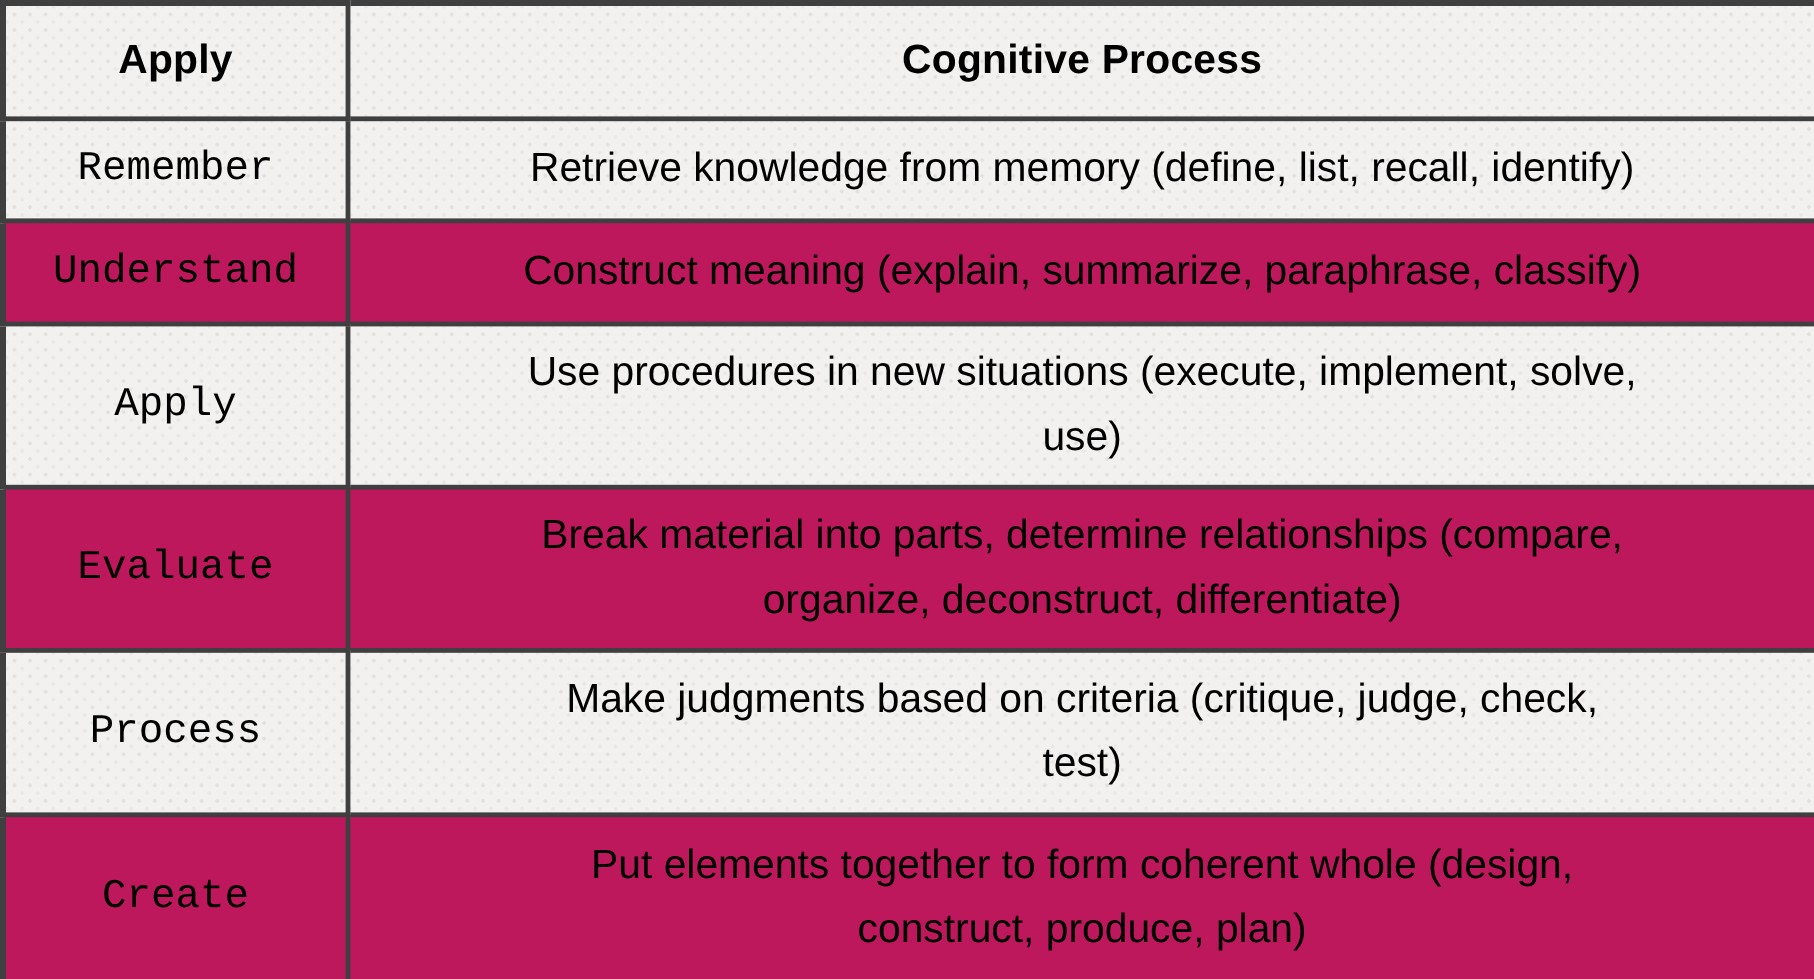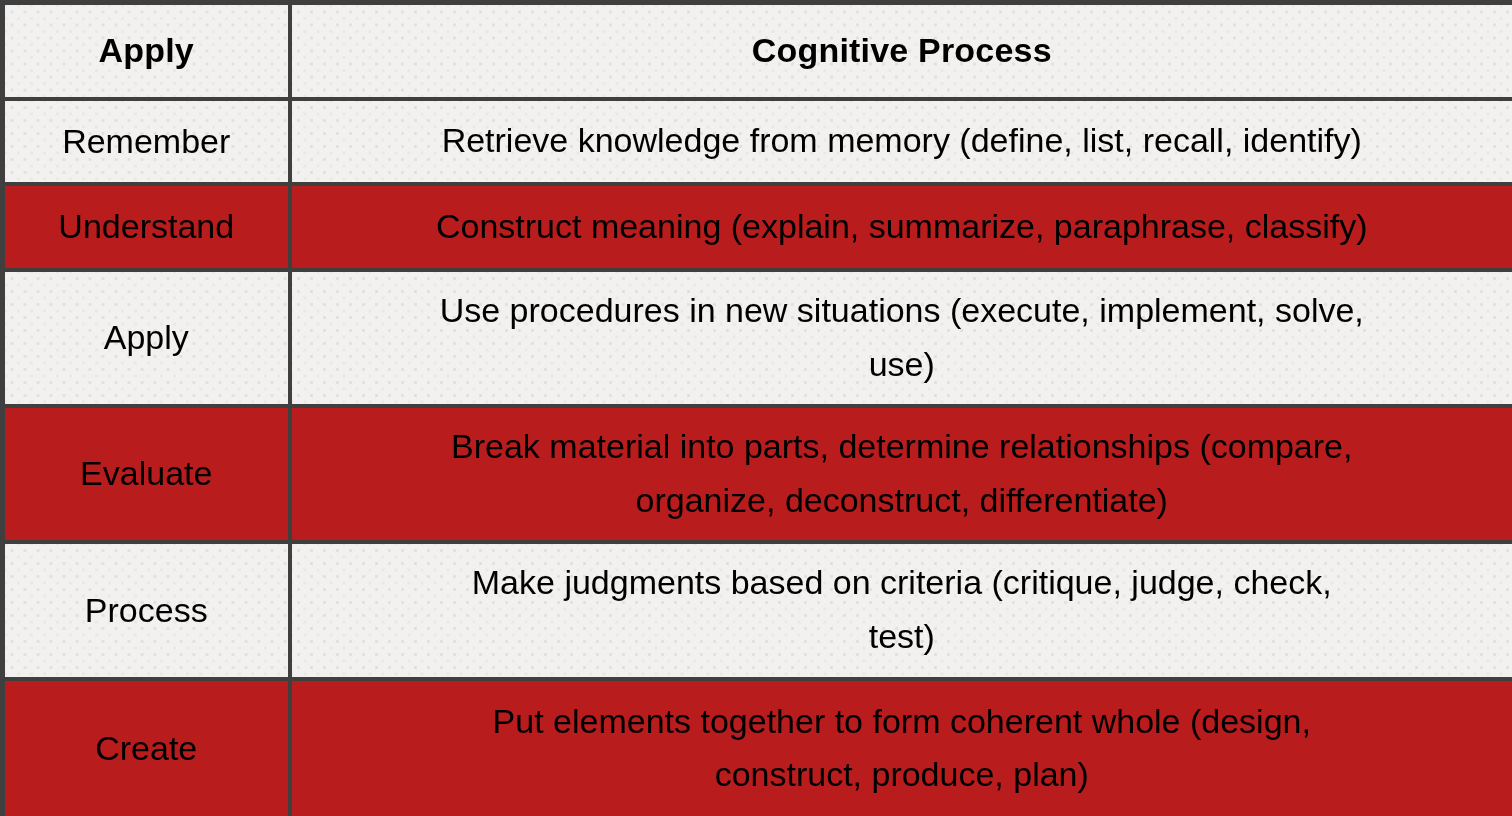--- a/index.html
+++ b/index.html
@@ -40,37 +40,38 @@
   col.process-col { width: 1225px; }
 
   th.header-cell {
     font-size: 34px;
     font-weight: bold;
     letter-spacing: 0.2px;
   }
   td.level-cell {
     font-size: 34px;
     font-weight: normal;
+    font-family: Liberation Mono, monospace;
   }
   td.process-cell {
     font-size: 34px;
     font-weight: normal;
     white-space: pre-line;
     line-height: 1.58;
   }
   
   .shaded {
     background-color: #f2f1f0;
     background-image:
       radial-gradient(circle, #e3e1e0 1.4px, rgba(0,0,0,0) 1.5px),
       radial-gradient(circle, #eae8e7 1.4px, rgba(0,0,0,0) 1.5px);
     background-size: 13px 13px, 13px 13px;
     background-position: 0 0, 6.5px 6.5px;
   }
-  .plain { background-color: #b91c1c; }
+  .plain { background-color: #be185d; }
 
   tr.row-header   { height: 96px; }
   tr.row-remember { height: 85px; }
   tr.row-understand { height: 86px; }
   tr.row-apply    { height: 136px; }
   tr.row-analyze  { height: 136px; }
   tr.row-evaluate { height: 137px; }
   tr.row-create   { height: 140px; }
 </style>
 </head>

